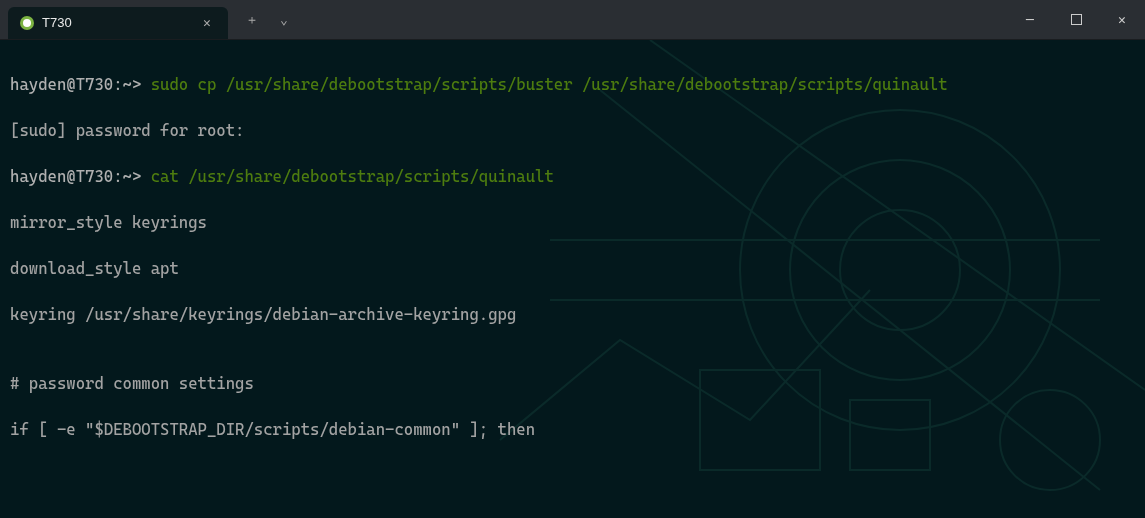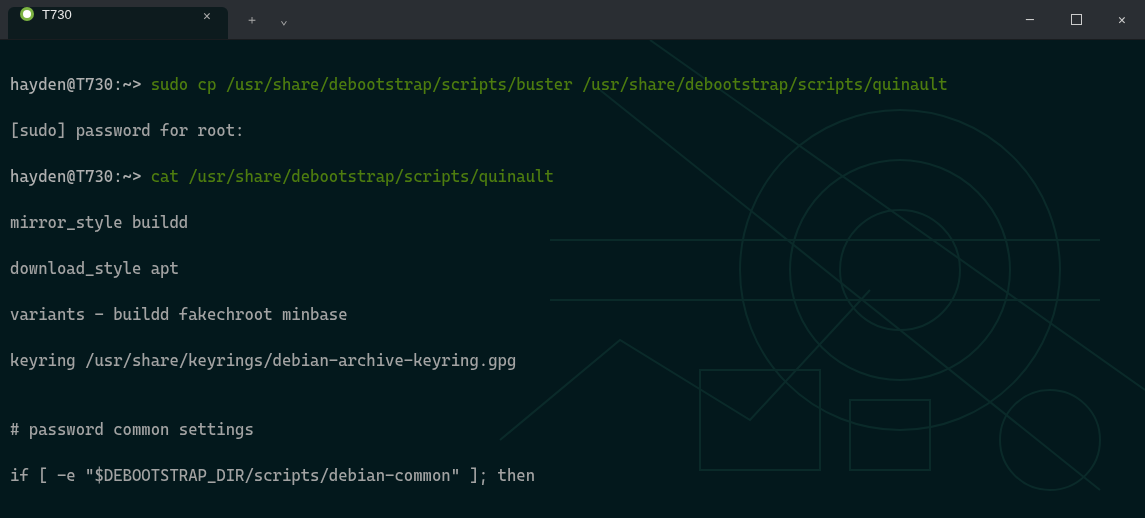--- a/index.html
+++ b/index.html
@@ -23,20 +23,21 @@
       border-bottom: 1px solid #1a1d20;
     }
     .tab {
       height: 32px;
       margin-top: 6px;
       margin-left: 8px;
       padding: 0 12px;
       background: #0d1b1e;
       border-radius: 6px 6px 0 0;
       display: flex;
+      align-items: center;
       gap: 8px;
       min-width: 220px;
     }
     .tab-icon {
       width: 14px;
       height: 14px;
       background: #7cb342;
       border-radius: 50%;
       display: flex;
       align-items: center;
@@ -167,23 +168,22 @@
       <rect x="700" y="330" width="120" height="100"></rect>
       <rect x="850" y="360" width="80" height="70"></rect>
       <polyline points="500,400 620,300 750,380 870,250"></polyline>
       <circle cx="1050" cy="400" r="50"></circle>
     </g>
   </svg>
   <div class="terminal-content">
 <div class="line"><span class="prompt">hayden@T730:~&gt; </span><span class="command">sudo cp /usr/share/debootstrap/scripts/buster /usr/share/debootstrap/scripts/quinault</span></div>
 <div class="line output">[sudo] password for root: </div>
 <div class="line"><span class="prompt">hayden@T730:~&gt; </span><span class="command">cat /usr/share/debootstrap/scripts/quinault</span></div>
-<div class="line output">mirror_style buildd</div>
+<div class="line output">mirror_style keyrings</div>
 <div class="line output">download_style apt</div>
-<div class="line output">variants - buildd fakechroot minbase</div>
 <div class="line output">keyring /usr/share/keyrings/debian-archive-keyring.gpg</div>
 <div class="line output"></div>
 <div class="line output"># password common settings</div>
 <div class="line output">if [ -e "$DEBOOTSTRAP_DIR/scripts/debian-common" ]; then</div>
 
 
 
 
 
 

